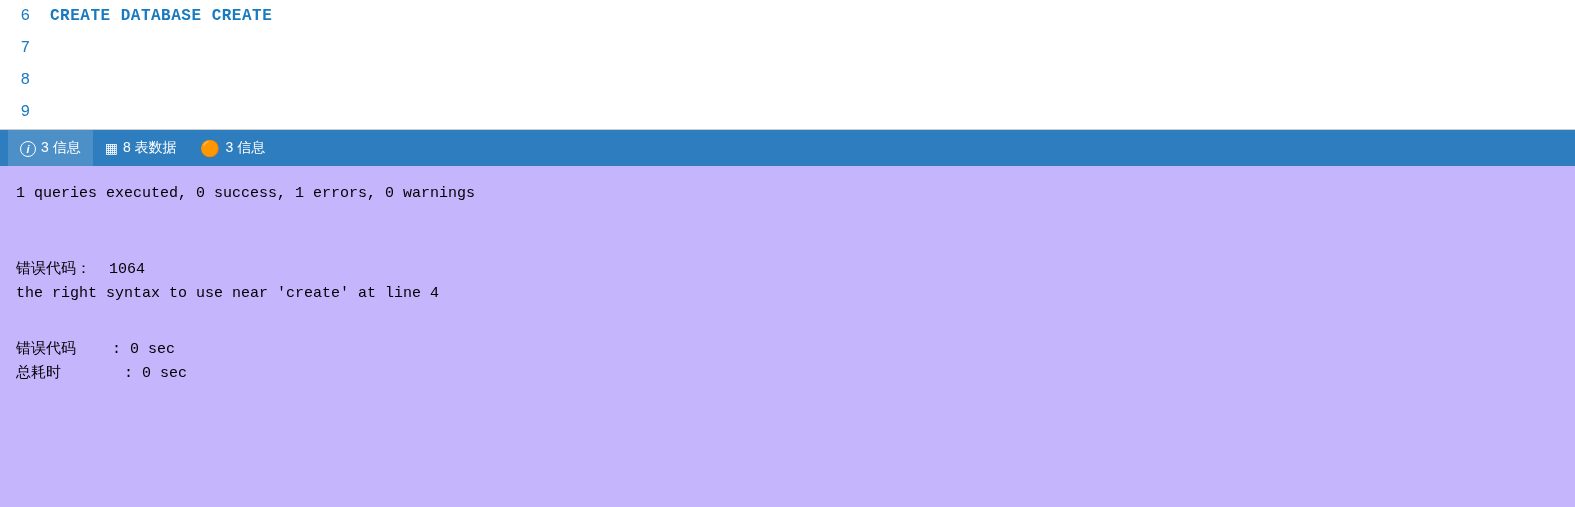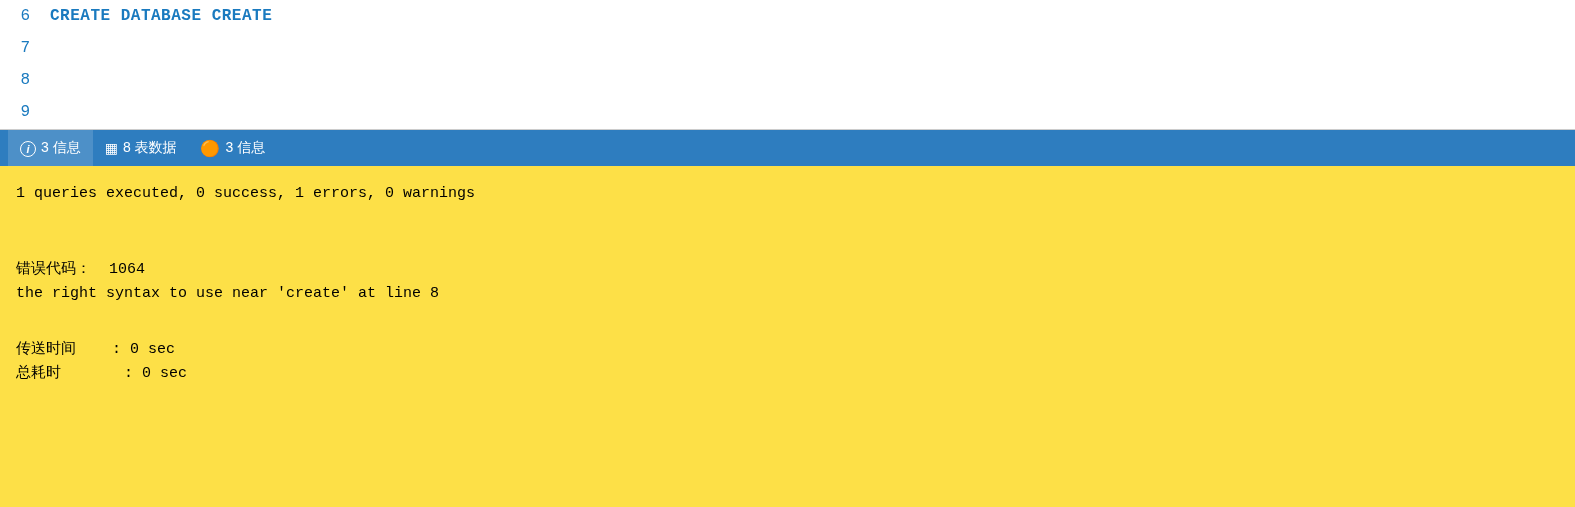--- a/index.html
+++ b/index.html
@@ -96,21 +96,21 @@
     .tab-icon-table {
       color: #ffffff;
     }
 
     .tab-icon-orange {
       color: #ff8c00;
       font-size: 16px;
     }
 
     .result-area {
-      background: #fde047;
+      background: #c4b5fd;
       padding: 16px 16px;
       font-family: 'Courier New', Courier, monospace;
       font-size: 15px;
       color: #000000;
       height: calc(507px - 130px - 36px);
       overflow-y: auto;
     }
 
     .result-line {
       margin-bottom: 0;
@@ -177,26 +177,26 @@
     <span class="result-line">1 queries executed, 0 success, 1 errors, 0 warnings</span>
   </div>
 
   <div class="blank-line"></div>
 
 
   <div class="blank-line"></div>
 
   <div class="result-section">
     <div class="result-line"><span>错误代码：&nbsp; 1064</span></div>
-    <div class="result-line">the right syntax to use near 'create' at line 8</div>
+    <div class="result-line">the right syntax to use near 'create' at line 4</div>
   </div>
 
   <div class="blank-line"></div>
 
   <div class="result-section">
     <div class="result-line">
-      <span>传送时间</span>&nbsp;&nbsp;&nbsp;&nbsp;<span>: 0 sec</span>
+      <span>错误代码</span>&nbsp;&nbsp;&nbsp;&nbsp;<span>: 0 sec</span>
     </div>
     <div class="result-line">
       <span>总耗时</span>&nbsp;&nbsp;&nbsp;&nbsp;&nbsp;&nbsp;&nbsp;<span>: 0 sec</span>
     </div>
   </div>
 </div>
 
 </body></html>

